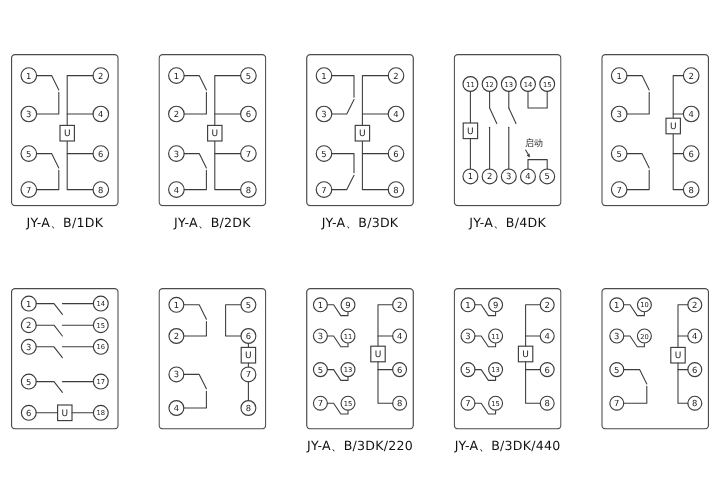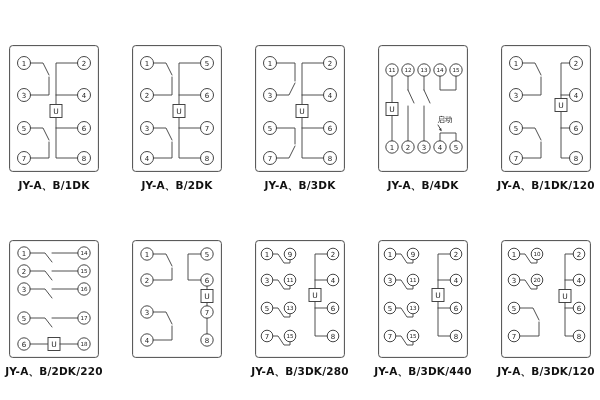--- a/index.html
+++ b/index.html
@@ -10,21 +10,21 @@
   .sheet{position:absolute;inset:0;}
   .row{
     position:absolute;left:0;width:600px;display:flex;
     justify-content:space-between;padding:0 8px;box-sizing:border-box;
   }
   .row1{top:45px;}
   .row2{top:240px;}
   .card{margin:0;width:92px;display:flex;flex-direction:column;align-items:center;}
   .cap{
     margin-top:7px;font-size:10.5px;color:#111;white-space:nowrap;
-    text-align:center;letter-spacing:0.2px;font-weight:bold;
+    text-align:center;letter-spacing:0.2px;
   }
   svg{display:block;}
   svg text{font-family:"DejaVu Sans",sans-serif;}
   .box{fill:none;stroke:#4b4b4b;stroke-width:1;}
   .wire{fill:none;stroke:#3c3c3c;stroke-width:0.9;stroke-linecap:round;stroke-linejoin:round;}
   .term{fill:#ffffff;stroke:#3c3c3c;stroke-width:0.95;}
   .tnum{font-size:7px;fill:#1a1a1a;text-anchor:middle;}
   .tnum.small{font-size:5.6px;}
   .coilbox{fill:#ffffff;stroke:#3c3c3c;stroke-width:0.95;}
   .coiltxt{font-size:7.5px;fill:#1a1a1a;text-anchor:middle;}
@@ -196,21 +196,20 @@
           <path d="M 21.5 50 H 40 V 32" class="wire"></path>
           <path d="M 21.5 83 H 34 L 40 95" class="wire"></path>
           <path d="M 21.5 113 H 40 V 97" class="wire"></path>
           <path d="M 68.5 18 H 60 V 53.5" class="wire"></path>
           <path d="M 60 66.5 V 113 H 68.5" class="wire"></path>
           <path d="M 68.5 50 H 60" class="wire"></path>
           <path d="M 68.5 83 H 60" class="wire"></path>
           <rect x="54" y="53.5" width="12" height="13" class="coilbox"></rect>
           <text x="60" y="62.7" class="coiltxt">U</text>
         </svg>
-        <figcaption class="cap">JY-A、B/1DK/120</figcaption>
       </figure>
     </section>
   <section class="row row2">
       <figure class="card">
         <svg viewBox="0 0 90 118" width="90" height="118" class="diag">
           <rect x="0.6" y="0.6" width="88.8" height="116.8" rx="3" class="box"></rect>
           <circle cx="15" cy="13" r="6.2" class="term"></circle>
           <text x="15" y="15.5" class="tnum">1</text>
           <circle cx="75" cy="13" r="6.2" class="term"></circle>
           <text x="75" y="15.1" class="tnum small">14</text>
@@ -236,21 +235,20 @@
           <path d="M 68.8 78 H 43" class="wire"></path>
           <circle cx="15" cy="104" r="6.2" class="term"></circle>
           <text x="15" y="106.5" class="tnum">6</text>
           <circle cx="75" cy="104" r="6.2" class="term"></circle>
           <text x="75" y="106.1" class="tnum small">18</text>
           <path d="M 21.2 104 H 39" class="wire"></path>
           <rect x="39" y="97.5" width="12" height="13" class="coilbox"></rect>
           <text x="45" y="106.7" class="coiltxt">U</text>
           <path d="M 51 104 H 68.8" class="wire"></path>
         </svg>
-        <figcaption class="cap">JY-A、B/2DK/220</figcaption>
       </figure>
       <figure class="card">
         <svg viewBox="0 0 90 118" width="90" height="118" class="diag">
           <rect x="0.6" y="0.6" width="88.8" height="116.8" rx="3" class="box"></rect>
           <circle cx="15" cy="14" r="6.2" class="term"></circle>
           <text x="15" y="16.5" class="tnum">1</text>
           <circle cx="75" cy="14" r="6.2" class="term"></circle>
           <text x="75" y="16.5" class="tnum">5</text>
           <circle cx="15" cy="40" r="6.2" class="term"></circle>
           <text x="15" y="42.5" class="tnum">2</text>
@@ -307,21 +305,21 @@
           <circle cx="78" cy="96" r="5.8" class="term"></circle>
           <text x="78" y="98.5" class="tnum">8</text>
           <path d="M 17.8 96 H 23 L 29 105 H 35 V 102.2" class="wire"></path>
           <path d="M 72.2 14 H 60 V 48.5" class="wire"></path>
           <rect x="54" y="48.5" width="12" height="13" class="coilbox"></rect>
           <text x="60" y="57.7" class="coiltxt">U</text>
           <path d="M 60 61.5 V 96 H 72.2" class="wire"></path>
           <path d="M 72.2 40 H 60" class="wire"></path>
           <path d="M 72.2 68 H 60" class="wire"></path>
         </svg>
-        <figcaption class="cap">JY-A、B/3DK/280</figcaption>
+        <figcaption class="cap">JY-A、B/3DK/220</figcaption>
       </figure>
       <figure class="card">
         <svg viewBox="0 0 90 118" width="90" height="118" class="diag">
           <rect x="0.6" y="0.6" width="88.8" height="116.8" rx="3" class="box"></rect>
           <circle cx="12" cy="14" r="5.8" class="term"></circle>
           <text x="12" y="16.5" class="tnum">1</text>
           <circle cx="35" cy="14" r="5.8" class="term"></circle>
           <text x="35" y="16.5" class="tnum">9</text>
           <circle cx="78" cy="14" r="5.8" class="term"></circle>
           <text x="78" y="16.5" class="tnum">2</text>
@@ -383,16 +381,15 @@
           <path d="M 18.8 40 H 24 L 30 49 H 36 V 46.2" class="wire"></path>
           <path d="M 18.8 68 H 32 L 38 80" class="wire"></path>
           <path d="M 18.8 96 H 38 V 82" class="wire"></path>
           <path d="M 72.2 14 H 64 V 49.5" class="wire"></path>
           <rect x="58" y="49.5" width="12" height="13" class="coilbox"></rect>
           <text x="64" y="58.7" class="coiltxt">U</text>
           <path d="M 64 62.5 V 96 H 72.2" class="wire"></path>
           <path d="M 72.2 40 H 64" class="wire"></path>
           <path d="M 72.2 68 H 64" class="wire"></path>
         </svg>
-        <figcaption class="cap">JY-A、B/3DK/120</figcaption>
       </figure>
     </section>
 </main>
 
 </body></html>

